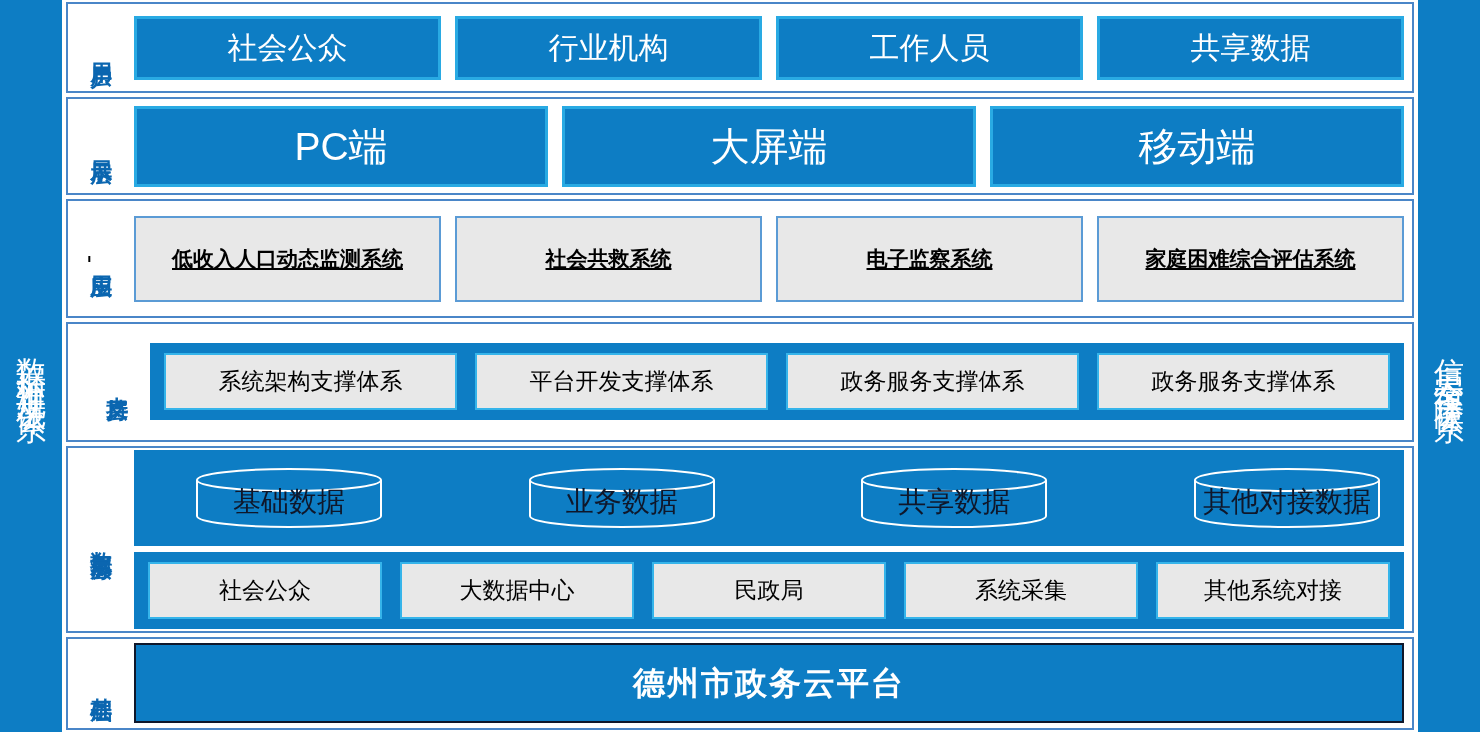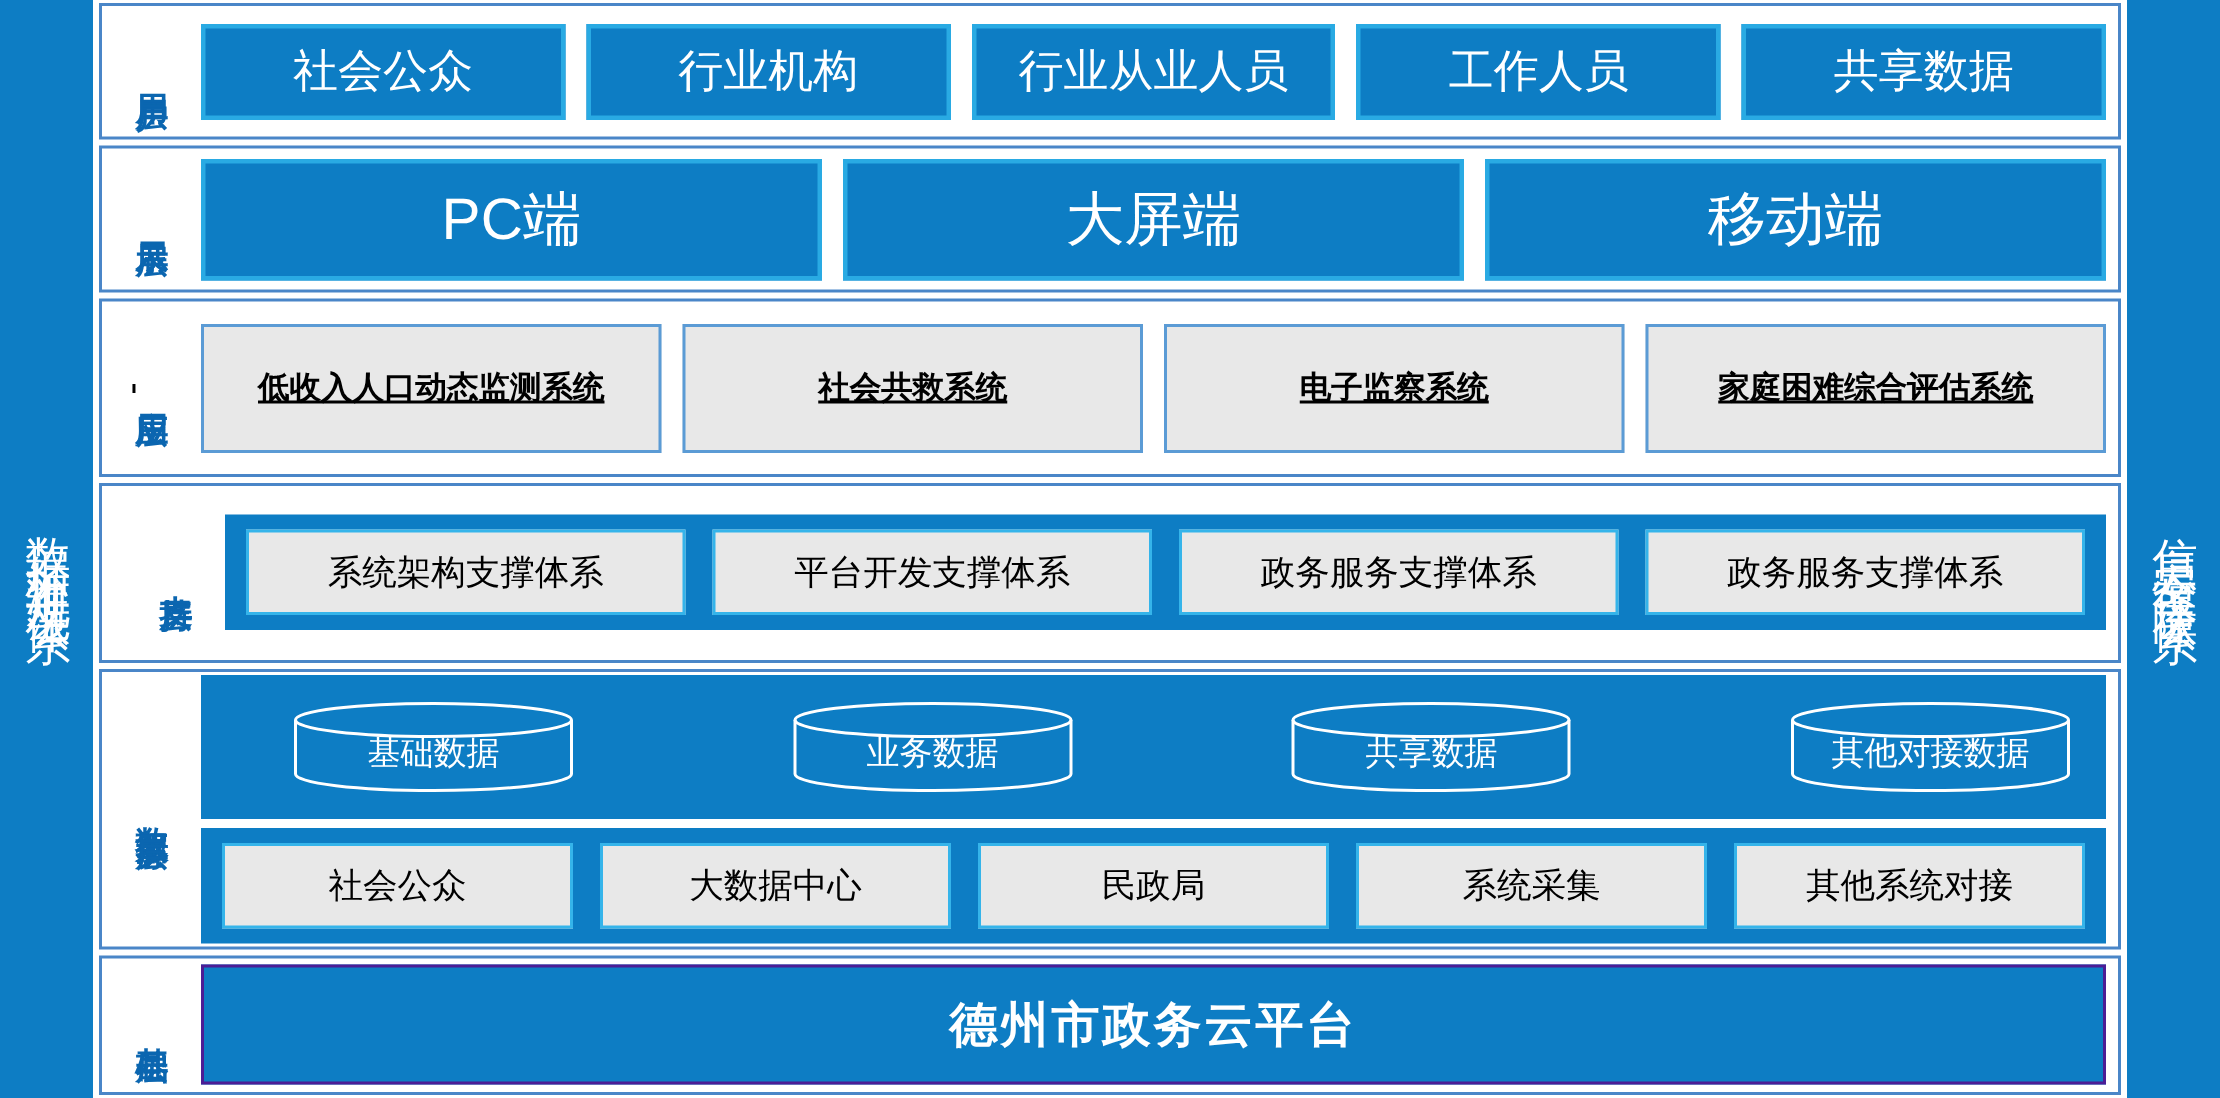--- a/index.html
+++ b/index.html
@@ -187,32 +187,32 @@
   }
   .cylinder svg{
     position:absolute;
     inset:0;
     width:100%;
     height:100%;
   }
   .cylinder .cyl-text{
     position:relative;
     z-index:2;
-    color:#ffffff;
-    font-size:22px;
+    color:#0f172a;
+    font-size:28px;
     line-height:1;
     white-space:nowrap;
     margin-top:8px;
   }
 
   
   .infra-bar{
     width:100%;
     background:#0d7dc4;
-    border:2px solid #4c1d95;
+    border:2px solid #0f172a;
     color:#ffffff;
     font-size:32px;
     font-weight:bold;
     text-align:center;
     letter-spacing:2px;
     line-height:1;
     padding:22px 4px;
     box-sizing:border-box;
   }
 </style>
@@ -228,21 +228,20 @@
   <div class="layers">
 
     <div class="layer layer-user">
       <div class="layer-label">
         <span class="vtext">用户层</span>
       </div>
       <div class="layer-body">
         <div class="chip-row">
           <div class="chip-blue">社会公众</div>
           <div class="chip-blue">行业机构</div>
-          <div class="chip-blue">行业从业人员</div>
           <div class="chip-blue">工作人员</div>
           <div class="chip-blue">共享数据</div>
         </div>
       </div>
     </div>
 
     <div class="layer layer-display">
       <div class="layer-label">
         <span class="vtext">展示层</span>
       </div>

